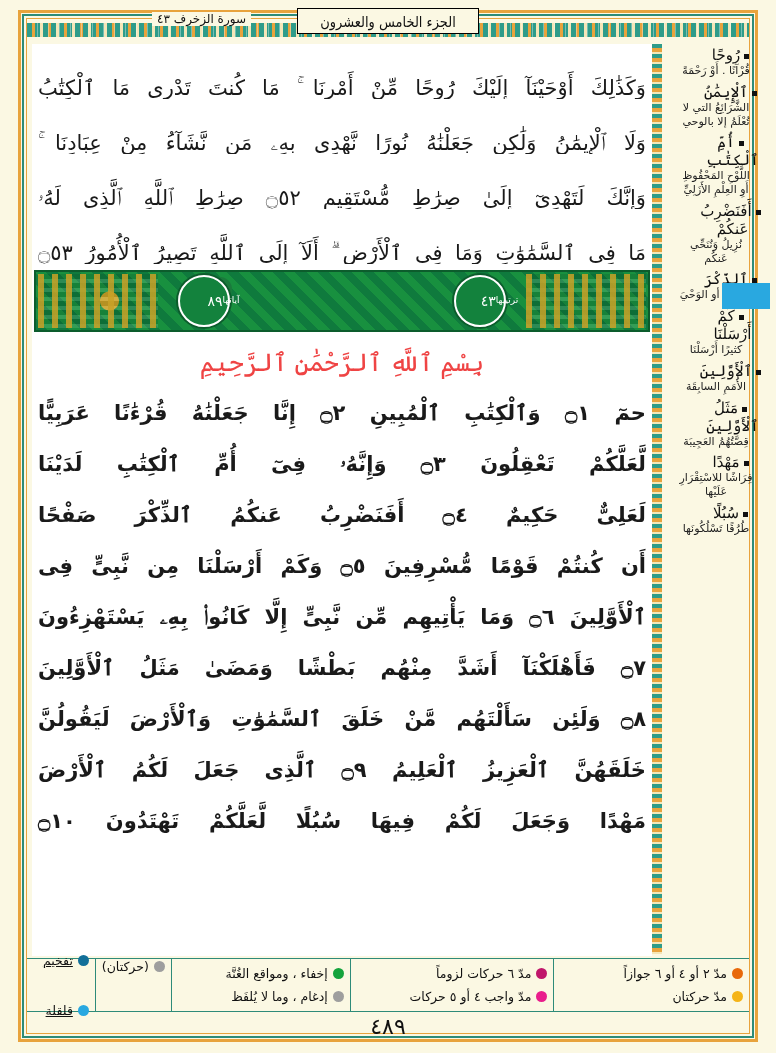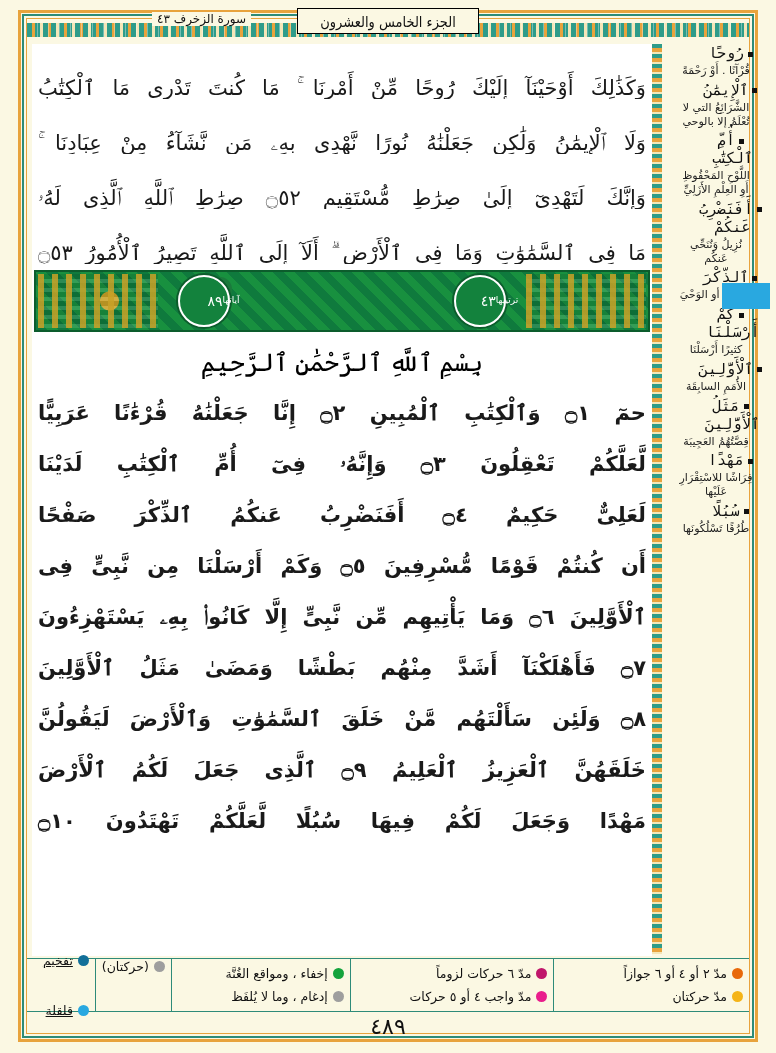--- a/index.html
+++ b/index.html
@@ -146,23 +146,23 @@
     overflow: hidden;
   }
   .block-top .aya-line { height: 55px; display: flex; align-items: flex-end; }
   .block-bottom .aya-line { height: 51px; display: flex; align-items: center; font-weight: bold; }
 
   .aya-line > span { display: inline-block; width: 100%; }
 
   .basmala {
     direction: rtl;
     text-align: center;
-    font-family: Liberation Serif, serif;
+    font-family: Liberation Sans, sans-serif;
     font-size: 25px;
-    color: #000000;
+    color: #ef4444;
     height: 52px;
     display: flex;
     align-items: center;
     justify-content: center;
   }
 
   
   .sura-band {
     position: relative;
     margin: 6px 2px 4px 2px;
@@ -238,21 +238,21 @@
     position: absolute;
     left: 662px; top: 46px;
     width: 108px;
     height: 905px;
     direction: rtl;
     text-align: center;
     z-index: 5;
   }
   .gloss { margin-bottom: 5px; }
   .gloss .head {
-    font-family: Liberation Mono, monospace;
+    font-family: Liberation Serif, serif;
     font-size: 15px;
     color: #111;
     line-height: 1.2;
     position: relative;
     padding-right: 2px;
     margin-left: 35px;
   }
   .gloss .head .bullet {
     display: inline-block;
     width: 5px; height: 5px;

